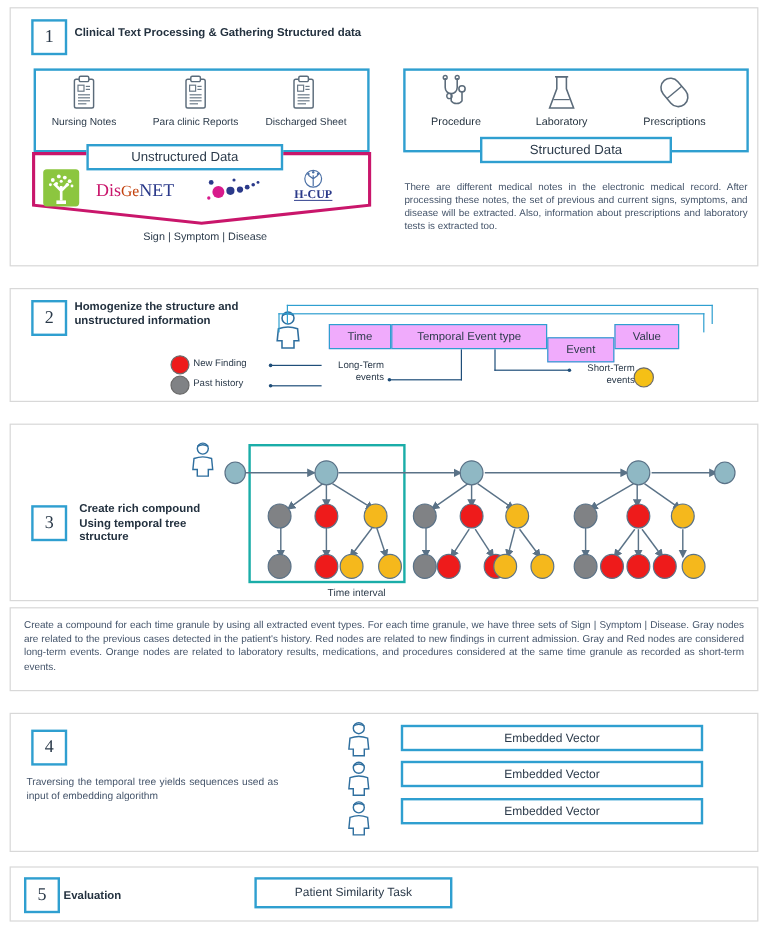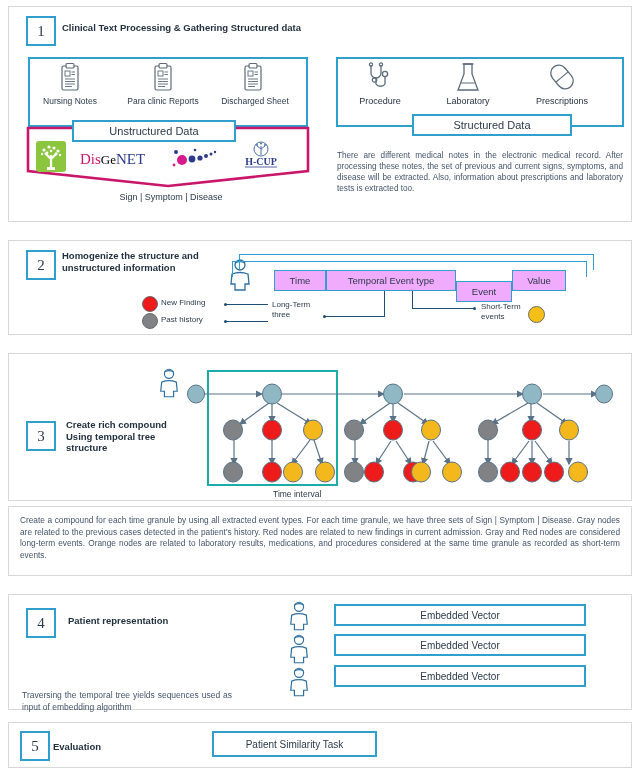--- a/index.html
+++ b/index.html
@@ -24,21 +24,21 @@
 
   .para{position:absolute;font-size:8.2px;line-height:11px;color:#44546a;text-align:justify;}
 
   .pentagon{position:absolute;box-sizing:border-box;}
 
   .cellbox{position:absolute;border:1.5px solid #2f9fd0;background:#f0abfc;box-sizing:border-box;
            display:flex;align-items:center;justify-content:center;font-size:9.5px;color:#2b3a4a;z-index:5;}
   .stackline{position:absolute;border:1.5px solid #2f9fd0;border-bottom:none;box-sizing:border-box;background:transparent;}
 
   .legdot{position:absolute;border-radius:50%;border:1px solid #6b6b6b;}
-  .legtxt{position:absolute;font-size:8px;color:#2b3a4a;white-space:nowrap;}
+  .legtxt{position:absolute;font-size:8px;color:#2b3a4a;white-space:nowrap;text-align:right;}
   .conn{position:absolute;background:#1f4e79;}
   .nub{position:absolute;width:3px;height:3px;border-radius:50%;background:#1f4e79;}
 
   svg{display:block;overflow:visible;}
   .treewrap{position:absolute;left:0;top:0;width:640px;height:774px;pointer-events:none;}
 
   .tlbl{position:absolute;font-size:8.5px;color:#2b3a4a;margin-left:36px;}
   .evbox{position:absolute;border:2px solid #2f9fd0;background:#fff;box-sizing:border-box;
          display:flex;align-items:center;justify-content:center;font-size:10px;color:#2b3a4a;}
   .logo{position:absolute;}
@@ -109,21 +109,21 @@
         <circle cx="11" cy="12" r="1.4"></circle>
         <circle cx="20" cy="13" r="1.4"></circle>
       <circle cx="6" cy="13" r="1.2"></circle>
         <circle cx="24" cy="14" r="1.2"></circle>
         <circle cx="15" cy="10" r="1.3"></circle>
     </g>
     <rect x="11" y="26" width="8" height="3" fill="#ffffff"></rect>
   </svg>
 
   <div class="logo" style="left:80px;top:150px;width:100px;height:20px;">
-    <span style="font-family:'Liberation Serif',serif;font-size:15px;color:#c9166b;">Dis</span><span style="font-family:'Liberation Serif',serif;font-size:13px;color:#000000;">Ge</span><span style="font-family:'Liberation Serif',serif;font-size:15px;color:#2b3a8a;">NET</span>
+    <span style="font-family:'Liberation Serif',serif;font-size:15px;color:#c9166b;">Dis</span><span style="font-family:'Liberation Serif',serif;font-size:13px;color:#c2410c;">Ge</span><span style="font-family:'Liberation Serif',serif;font-size:15px;color:#2b3a8a;">NET</span>
   </div>
   <svg class="logo" style="left:170px;top:146px;" width="50" height="26" viewBox="0 0 50 26">
     <circle cx="6" cy="6" r="2" fill="#2b3a8a"></circle>
     <circle cx="12" cy="14" r="5" fill="#d81b8c"></circle>
     <circle cx="22" cy="13" r="3.4" fill="#2b3a8a"></circle>
     <circle cx="30" cy="12" r="2.6" fill="#2b3a8a"></circle>
     <circle cx="36" cy="10" r="2" fill="#2b3a8a"></circle>
     <circle cx="41" cy="8" r="1.5" fill="#2b3a8a"></circle>
     <circle cx="45" cy="6" r="1.2" fill="#2b3a8a"></circle>
     <circle cx="4" cy="19" r="1.4" fill="#d81b8c"></circle>
@@ -163,21 +163,21 @@
     <g transform="rotate(-40 14 15)">
       <rect x="6" y="2" width="16" height="26" rx="8" fill="none" stroke="#5b6b7a" stroke-width="1.3"></rect>
       <line x1="6" y1="15" x2="22" y2="15" stroke="#5b6b7a" stroke-width="1.2"></line>
     </g>
   </svg>
 
   <div class="icoLabelB" style="left:345px;top:96px;width:70px;">Procedure</div>
   <div class="icoLabelB" style="left:432px;top:96px;width:72px;">Laboratory</div>
   <div class="icoLabelB" style="left:518px;top:96px;width:88px;">Prescriptions</div>
 
-  <div class="labelchip" style="left:412px;top:114px;width:160px;height:22px;">Structured Data</div>
+  <div class="labelchip" style="left:400px;top:114px;width:160px;height:22px;">Structured Data</div>
 
   <div class="para" style="left:337px;top:150px;width:286px;">There are different medical notes in the electronic medical record. After processing these notes, the set of previous and current signs, symptoms, and disease will be extracted. Also, information about prescriptions and laboratory tests is extracted too.</div>
 
   <div class="panel" style="left:8px;top:240px;width:624px;height:95px;"></div>
 
   <div class="stepnum" style="left:26px;top:250px;">2</div>
   <div class="steptitle" style="left:62px;top:250px;width:165px;">Homogenize the structure and unstructured information</div>
 
   <svg class="logo" style="left:228px;top:258px;" width="24" height="34" viewBox="0 0 24 34">
     <circle cx="12" cy="7" r="5" fill="none" stroke="#2f6f9f" stroke-width="1.3"></circle>
@@ -196,21 +196,21 @@
   <div class="legdot" style="left:142px;top:296px;width:14px;height:14px;background:#ee1b1b;"></div>
   <div class="legtxt" style="left:161px;top:298px;">New Finding</div>
   <div class="legdot" style="left:142px;top:313px;width:14px;height:14px;background:#808285;"></div>
   <div class="legtxt" style="left:161px;top:315px;">Past history</div>
   <div class="legdot" style="left:528px;top:306px;width:15px;height:15px;background:#f5c016;"></div>
 
   <div class="nub" style="left:224px;top:303px;"></div>
   <div class="conn" style="left:226px;top:304px;width:42px;height:1px;"></div>
   <div class="nub" style="left:224px;top:320px;"></div>
   <div class="conn" style="left:226px;top:321px;width:42px;height:1px;"></div>
-  <div class="legtxt" style="left:272px;top:300px;width:48px;white-space:normal;line-height:10px;"><span>Long-Term three</span></div>
+  <div class="legtxt" style="left:272px;top:300px;width:48px;white-space:normal;line-height:10px;"><span>Long-Term events</span></div>
   <div class="nub" style="left:323px;top:315px;"></div>
   <div class="conn" style="left:325px;top:316px;width:60px;height:1px;"></div>
   <div class="conn" style="left:384px;top:291px;width:1px;height:26px;"></div>
   <div class="conn" style="left:412px;top:291px;width:1px;height:18px;"></div>
   <div class="conn" style="left:412px;top:308px;width:62px;height:1px;"></div>
   <div class="nub" style="left:473px;top:307px;"></div>
   <div class="legtxt" style="left:481px;top:302px;width:48px;white-space:normal;line-height:10px;"><span>Short-Term events</span></div>
 
   <div class="panel" style="left:8px;top:353px;width:624px;height:148px;"></div>
 
@@ -305,22 +305,21 @@
       <ellipse cx="578" cy="472" rx="9.5" ry="10" fill="#f5b81c"></ellipse>
     </g>
   </svg>
 
   <div class="panel" style="left:8px;top:506px;width:624px;height:70px;"></div>
   <div class="para" style="left:20px;top:515px;width:600px;font-size:8.3px;line-height:11.5px;">Create a compound for each time granule by using all extracted event types. For each time granule, we have three sets of Sign | Symptom | Disease. Gray nodes are related to the previous cases detected in the patient's history. Red nodes are related to new findings in current admission. Gray and Red nodes are considered long-term events. Orange nodes are related to laboratory results, medications, and procedures considered at the same time granule as recorded as short-term events.</div>
 
   <div class="panel" style="left:8px;top:594px;width:624px;height:116px;"></div>
 
   <div class="stepnum" style="left:26px;top:608px;">4</div>
-  <div class="steptitle" style="left:68px;top:615px;width:180px;">Patient representation</div>
-  <div class="para" style="left:22px;top:645px;width:210px;font-size:8.5px;line-height:12px;margin-top:44px;">Traversing the temporal tree yields sequences used as input of embedding algorithm</div>
+  <div class="para" style="left:22px;top:645px;width:210px;font-size:8.5px;line-height:12px;">Traversing the temporal tree yields sequences used as input of embedding algorithm</div>
 
   <svg class="logo" style="left:288px;top:600px;" width="22" height="32" viewBox="0 0 24 34">
     <circle cx="12" cy="7" r="5" fill="none" stroke="#2f6f9f" stroke-width="1.3"></circle>
     <path d="M7 5 q5 -3 10 0" fill="none" stroke="#2f6f9f" stroke-width="1.3"></path>
     <path d="M4 16 q8 -3 16 0 L21 26 L17 26 L17 32 L7 32 L7 26 L3 26 Z" fill="none" stroke="#2f6f9f" stroke-width="1.3"></path>
   </svg>
   <svg class="logo" style="left:288px;top:633px;" width="22" height="32" viewBox="0 0 24 34">
     <circle cx="12" cy="7" r="5" fill="none" stroke="#2f6f9f" stroke-width="1.3"></circle>
     <path d="M7 5 q5 -3 10 0" fill="none" stroke="#2f6f9f" stroke-width="1.3"></path>
     <path d="M4 16 q8 -3 16 0 L21 26 L17 26 L17 32 L7 32 L7 26 L3 26 Z" fill="none" stroke="#2f6f9f" stroke-width="1.3"></path>

